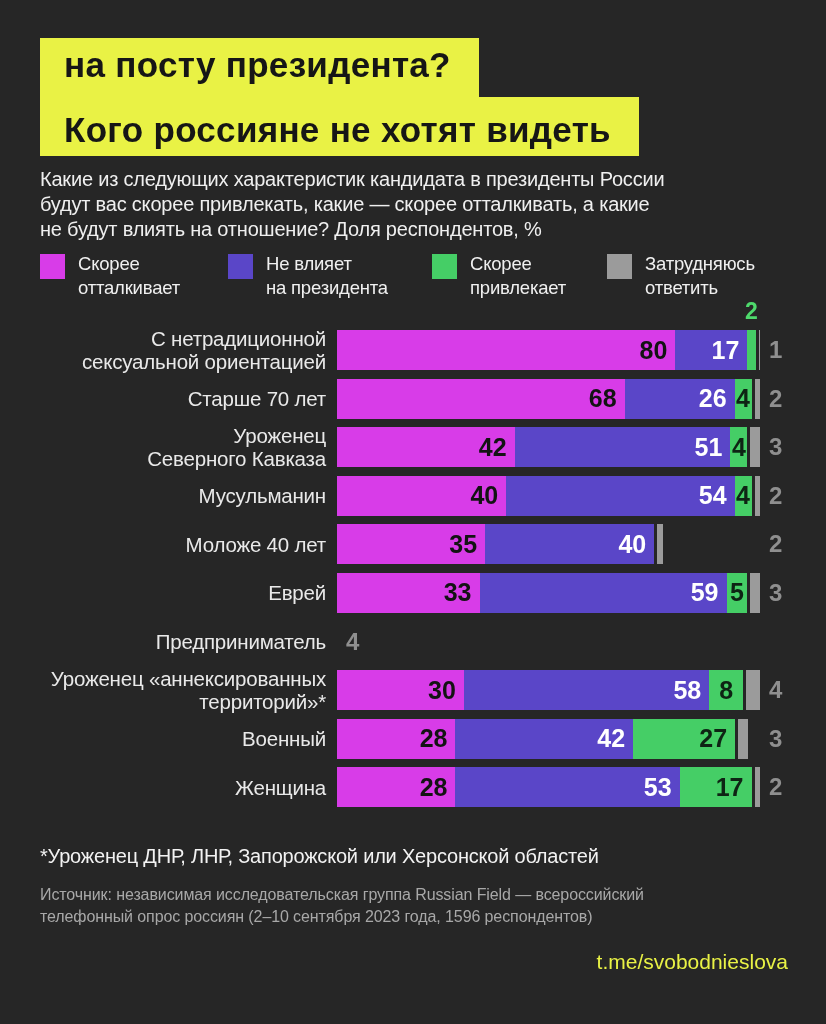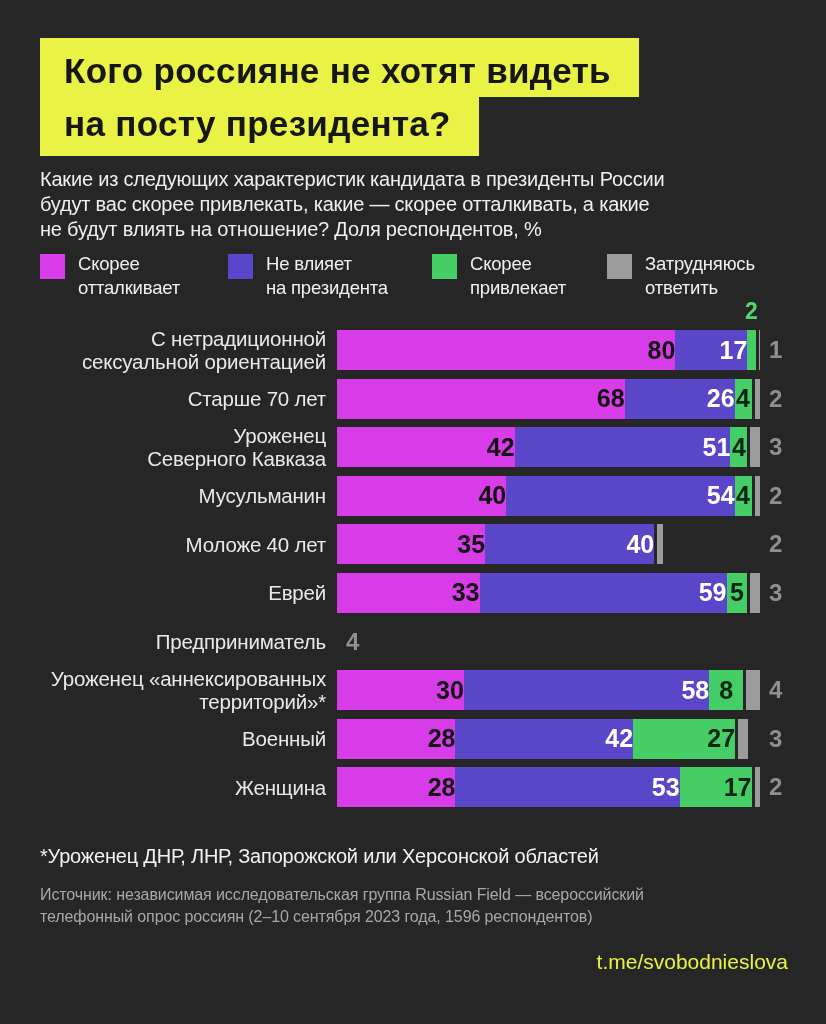--- a/index.html
+++ b/index.html
@@ -46,21 +46,21 @@
     width:337px; text-align:right; padding-right:11px; color:#e9e9e9;
     font-size:20.5px; line-height:1.14; font-weight:500; white-space:pre-line;
     letter-spacing:-0.2px;
   }
   .bar { position:relative; display:flex; width:423px; height:40px; flex:none; }
   .seg { position:relative; height:100%; display:flex; align-items:center; justify-content:flex-end; }
   .seg-repel   { background:var(--c-repel); }
   .seg-neutral { background:var(--c-neutral); }
   .seg-attract { background:var(--c-attract); }
   .seg-dk      { background:var(--c-dk); border-left:3px solid var(--bg); }
-  .num { font-size:25px; font-weight:700; padding-right:0; line-height:1; }
+  .num { font-size:25px; font-weight:700; padding-right:8px; line-height:1; }
   .seg-repel   .num { color:#131313; }
   .seg-neutral .num { color:#ffffff; }
   .seg-attract .num { color:#0e2414; }
   .num.center { position:absolute; left:50%; transform:translateX(-50%); padding:0; }
   .num.above {
     position:absolute; left:50%; transform:translateX(-50%); top:-30px;
     color:var(--c-greenlabel); padding:0; font-size:23px;
   }
   .outnum {
     margin-left:9px; width:44px; font-size:24px; font-weight:700; color:#8f8f8f;
@@ -83,22 +83,22 @@
     position:absolute; right:38px; top:950px; color:var(--yellow,#E9F245);
     font-size:21px; font-weight:500; text-decoration:none;
   }
 </style>
 </head>
 <body>
 
 <div class="canvas">
 
   <div class="title-block">
+    <div class="title-line last">на посту президента?</div>
     <div class="title-line first">Кого россияне не хотят видеть</div>
-    <div class="title-line last">на посту президента?</div>
   </div>
 
   <div class="subtitle">Какие из следующих характеристик кандидата в президенты России
 будут вас скорее привлекать, какие — скорее отталкивать, а какие
 не будут влиять на отношение? Доля респондентов, %</div>
 
   <div class="legend">
     <div class="legend-item i0">
       <span class="legend-sq sq0"></span>
       <span class="legend-label">Скорее

